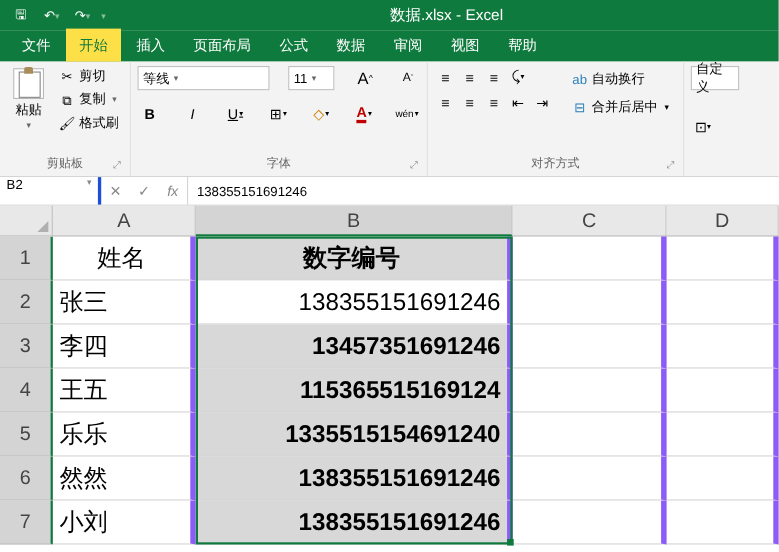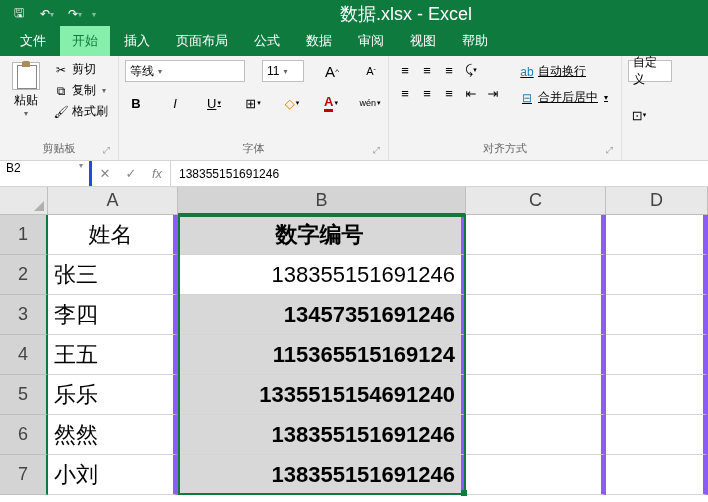--- a/index.html
+++ b/index.html
@@ -3,26 +3,26 @@
 <meta charset="utf-8">
 <style>
 * { box-sizing: border-box; margin: 0; padding: 0; font-family: "Microsoft YaHei", sans-serif; }
 body { width: 708px; height: 502px; overflow: hidden; background: #fff; font-size: 12px; }
 
 
 .titlebar { background: #0f7a3e; height: 28px; display: flex; align-items: center; color: #fff; }
 .qat { display: flex; align-items: center; gap: 6px; padding: 0 8px; }
 .qat-btn { width: 22px; height: 22px; display: flex; align-items: center; justify-content: center; color: #fff; }
 .qat-sep { color: rgba(255,255,255,0.5); font-size: 8px; }
-.title-center { flex: 1; text-align: center; font-size: 18px; }
+.title-center { flex: 1; text-align: center; font-size: 14px; }
 
 
 .tabs { background: #0f7a3e; height: 28px; display: flex; align-items: flex-end; padding-left: 8px; gap: 2px; }
 .tab { padding: 6px 12px 6px; color: #fff; font-size: 13px; cursor: pointer; }
-.tab.active { background: #86efac; color: #0f7a3e; }
+.tab.active { background: #fde047; color: #0f7a3e; }
 .tabs-spacer { flex: 1; }
 
 
 .ribbon { background: #f3f3f3; border-bottom: 1px solid #d4d4d4; height: 105px; display: flex; }
 .group { border-right: 1px solid #e1e1e1; padding: 4px 6px 2px; display: flex; flex-direction: column; }
 .group-body { flex: 1; display: flex; align-items: flex-start; gap: 4px; }
 .group-label { text-align: center; font-size: 11px; color: #666; padding: 2px 0; position: relative; }
 .group-label .launcher { position: absolute; right: 2px; bottom: 2px; font-size: 9px; color: #888; }
 
 .big-btn { display: flex; flex-direction: column; align-items: center; width: 40px; padding: 2px; }
@@ -38,21 +38,21 @@
 .font-row { display: flex; gap: 17px; margin-bottom: 4px; }
 .combo { background: #fff; border: 1px solid #c0c0c0; height: 22px; display: flex; align-items: center; padding: 0 4px; font-size: 12px; }
 .combo .caret { margin-left: 4px; font-size: 8px; color: #666; }
 .sq-btn { width: 22px; height: 22px; border: 1px solid transparent; display: flex; align-items: center; justify-content: center; font-size: 13px; }
 
 
 .align-grid { display: flex; flex-direction: column; gap: 3px; }
 .align-row { display: flex; gap: 2px; }
 .align-row .sq-btn { width: 20px; height: 20px; }
 
-.wrap-col { display: flex; flex-direction: column; gap: 3px; margin-left: 6px; text-decoration: underline; }
+.wrap-col { display: flex; flex-direction: column; gap: 3px; margin-left: 6px; }
 .wrap-btn { display: flex; align-items: center; gap: 4px; padding: 2px 6px; font-size: 12px; white-space: nowrap; border: 1px solid transparent; }
 
 
 .fbar { height: 26px; border-bottom: 1px solid #d4d4d4; display: flex; align-items: stretch; background: #fff; }
 .name-box { width: 92px; border-right: 3px solid #1d4ed8; display: flex; align-items: flex-start; padding: 0 6px; font-size: 12px; }
 .name-box .caret { margin-left: auto; font-size: 8px; color: #888; }
 .fbar-btns { display: flex; align-items: center; border-right: 1px solid #d4d4d4; }
 .fbar-btn { width: 26px; text-align: center; color: #888; font-size: 13px; }
 .fbar-input { flex: 1; padding: 0 8px; display: flex; align-items: center; font-size: 12px; }
 

